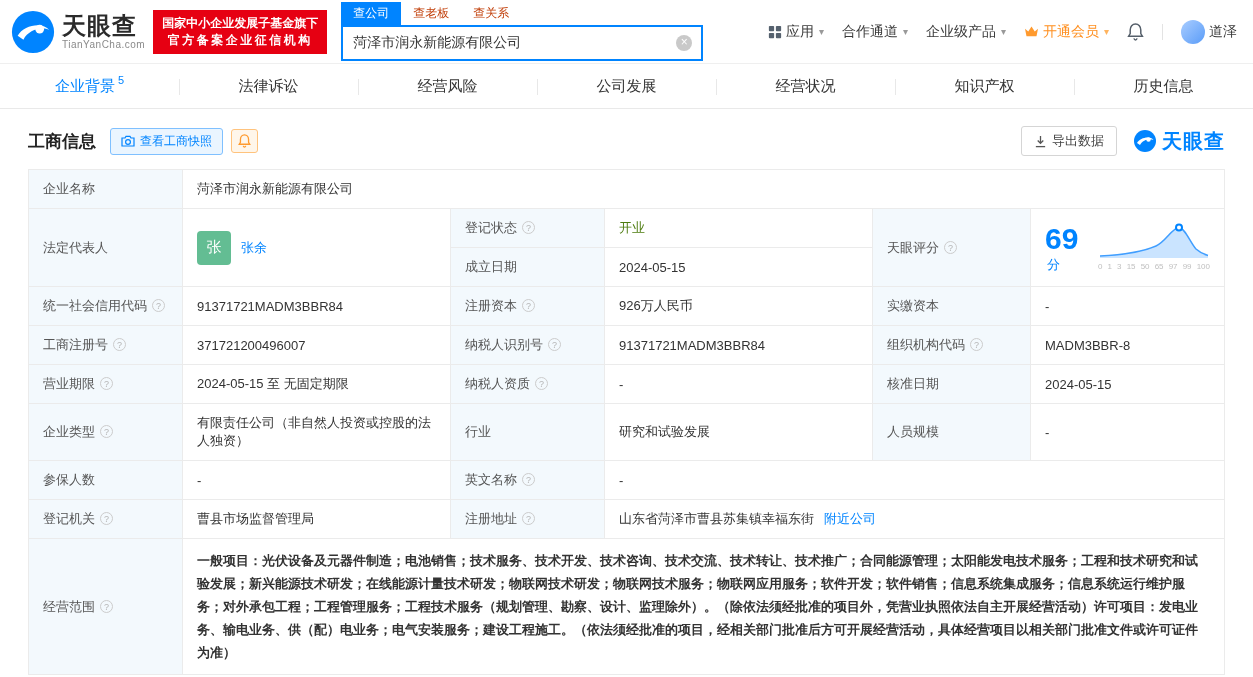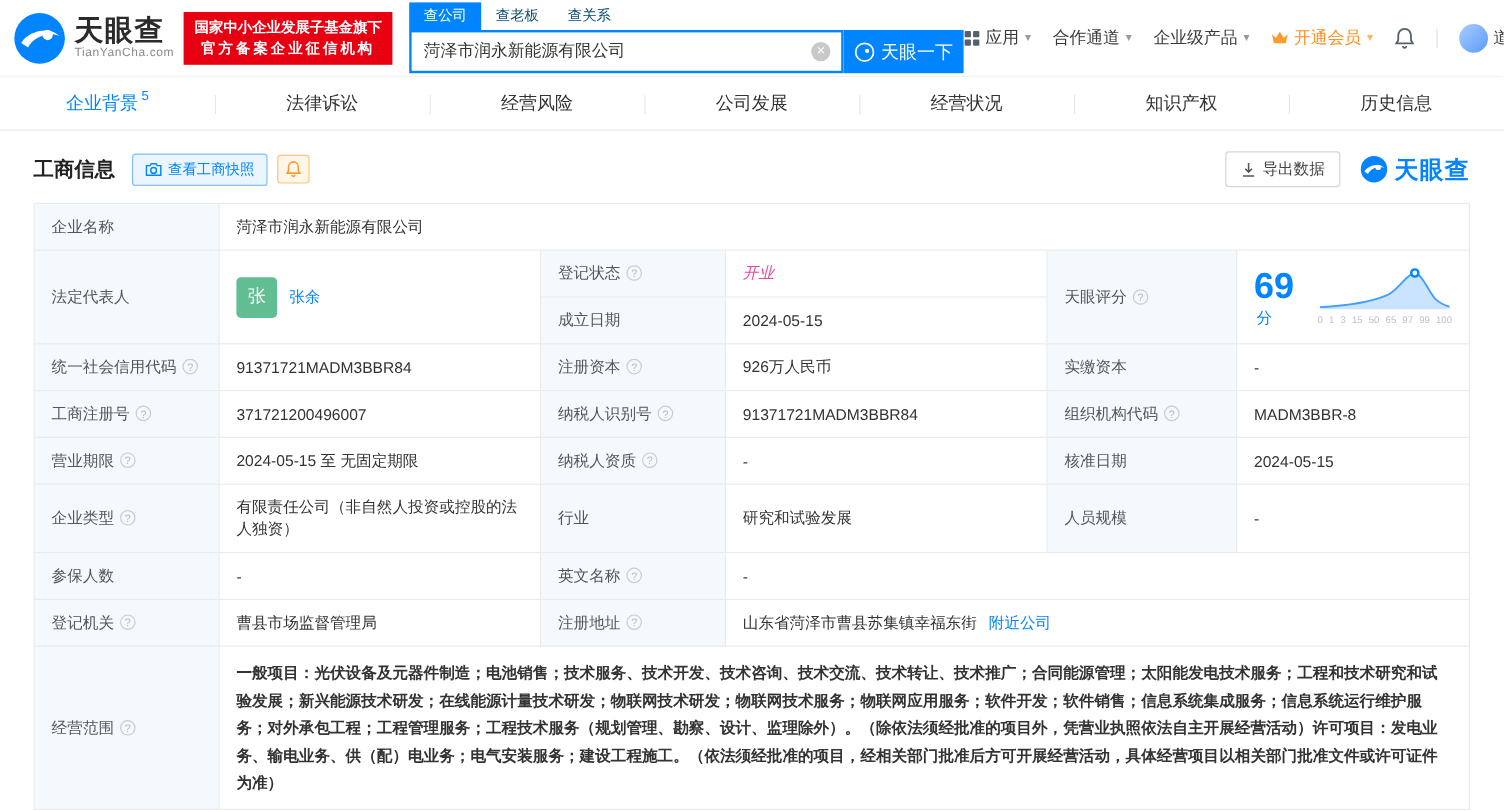--- a/index.html
+++ b/index.html
@@ -10,21 +10,21 @@
   .topbar { display:flex; align-items:center; height:63px; padding:0 16px 0 10px; background:#fff; }
   .logo { display:flex; align-items:center; gap:6px; cursor:pointer; }
   .logo-eye { width:46px; height:46px; }
   .logo-name { font-size:24px; font-weight:bold; color:#2b2b2b; line-height:26px; letter-spacing:1px; }
   .logo-domain { font-size:10px; color:#8a8a8a; letter-spacing:.5px; }
   .gov-badge { margin-left:8px; background:#e60012; color:#fff; font-size:12px; padding:5px 9px; line-height:17px; text-align:center; white-space:nowrap;font-weight:bold; }
   .gb-line2 { letter-spacing:2.5px; }
 
   .search-wrap { margin-left:14px; }
   .search-tabs { display:flex; align-items:flex-end; }
-  .stab { font-size:12px; color:#0c4a6e; padding:3px 12px; cursor:pointer; }
+  .stab { font-size:12px; color:#c2410c; padding:3px 12px; cursor:pointer; }
   .stab.active { background:#0084ff; color:#fff; }
   .search-row { display:flex; }
   .search-box { position:relative; width:362px; height:36px; border:2px solid #0084ff; background:#fff; display:flex; align-items:center; }
   .search-input { flex:1; border:none; outline:none; font-size:14px; padding:0 32px 0 10px; color:#333; height:100%; background:transparent; }
   .clear-icon { position:absolute; right:9px; width:16px; height:16px; border-radius:50%; background:#c9c9c9; color:#fff; font-size:12px; line-height:15px; text-align:center; cursor:pointer; }
   .search-btn { width:100px; height:36px; background:#0084ff; color:#fff; border:none; font-size:15px; display:flex; align-items:center; justify-content:center; gap:5px; cursor:pointer; }
 
   .top-nav { margin-left:auto; display:flex; align-items:center; gap:18px; font-size:14px; color:#3a3a3a; white-space:nowrap; }
   .nav-item { display:flex; align-items:center; gap:4px; cursor:pointer; }
   .nav-vip { color:#ff8f1f; }
@@ -50,21 +50,21 @@
   .export-btn { display:flex; align-items:center; gap:5px; padding:5px 12px; border:1px solid #d5d5d5; background:#fff; color:#444; font-size:13px; border-radius:3px; cursor:pointer; }
   .brand { display:flex; align-items:center; gap:5px; }
   .brand-name { font-size:20px; font-weight:bold; color:#0084ff; letter-spacing:1px; }
 
   
   .info-table { border-collapse:collapse; width:calc(100% - 56px); margin:0 28px; font-size:13px; table-layout:fixed; }
   .info-table td { border:1px solid #ebebeb; padding:10px 14px; color:#333; vertical-align:middle; word-break:break-all; }
   td.lbl { background:#f3f9fd; color:#555; }
   .help { display:inline-block; width:13px; height:13px; border:1px solid #ccc; border-radius:50%; color:#b5b5b5; font-size:9px; line-height:12px; text-align:center; margin-left:5px; vertical-align:1px; cursor:pointer; }
   .link { color:#0084ff; cursor:pointer; text-decoration:none; }
-  .status-open { color:#ec4899;font-style:italic; }
+  .status-open { color:#4d7c0f; }
   .rep { display:flex; align-items:center; gap:10px; }
   .rep-avatar { width:34px; height:34px; border-radius:4px; background:#63bd93; color:#fff; font-size:15px; display:flex; align-items:center; justify-content:center; cursor:pointer; }
   .score-flex { display:flex; align-items:flex-start; gap:14px; }
   .score-val { font-size:30px; font-weight:bold; color:#0084ff; }
   .score-unit { font-size:13px; color:#0084ff; margin-left:2px; }
   .ticks { display:flex; justify-content:space-between; width:112px; font-size:8px; color:#c0c0c0; margin-top:1px; }
   .scope { line-height:23px;font-weight:bold; }
   .addr-space { display:inline-block; width:10px; }
 </style>
 </head>
@@ -92,27 +92,20 @@
     <div class="search-tabs">
       <span class="stab active">查公司</span>
       <span class="stab">查老板</span>
       <span class="stab">查关系</span>
     </div>
     <div class="search-row">
       <div class="search-box">
         <input class="search-input" type="text" value="菏泽市润永新能源有限公司" style="">
         <span class="clear-icon">×</span>
       </div>
-      <button class="search-btn">
-        <svg width="17" height="17" viewBox="0 0 48 48">
-          <circle cx="24" cy="24" r="21" fill="none" stroke="#fff" stroke-width="4"></circle>
-          <circle cx="30" cy="21" r="5" fill="#fff"></circle>
-        </svg>
-        <span>天眼一下</span>
-      </button>
     </div>
   </div>
 
   <nav class="top-nav">
     <div class="nav-item">
       <svg width="14" height="14" viewBox="0 0 16 16" fill="#55616e">
         <rect x="1" y="1" width="6" height="6" rx="1"></rect>
           <rect x="9" y="1" width="6" height="6" rx="1"></rect>
         <rect x="1" y="9" width="6" height="6" rx="1"></rect>
           <rect x="9" y="9" width="6" height="6" rx="1"></rect>

